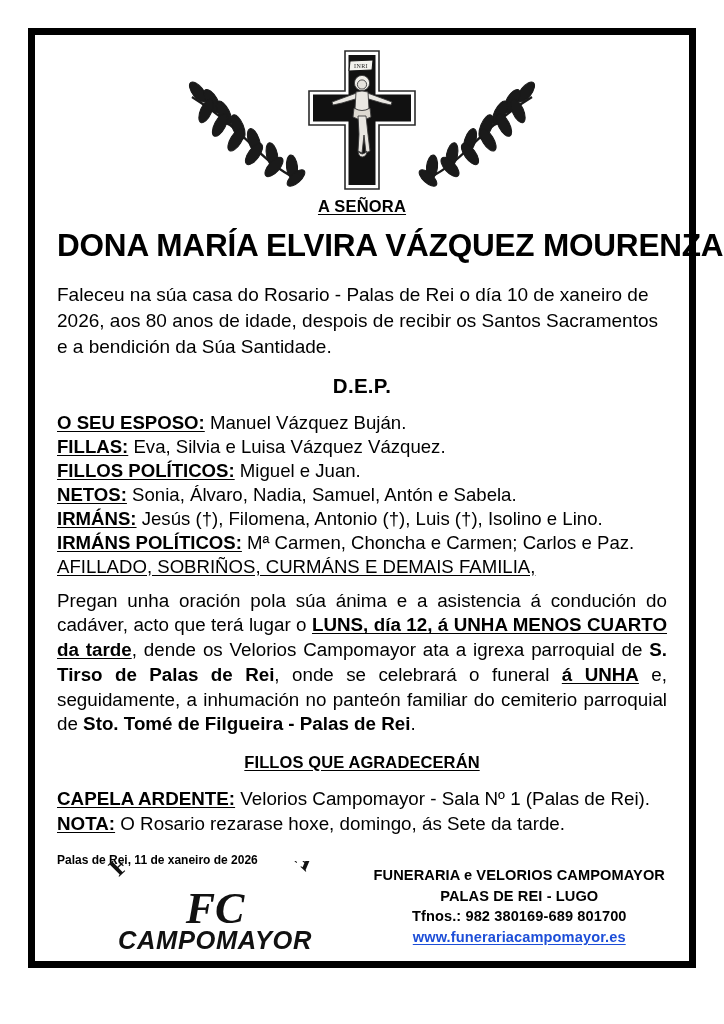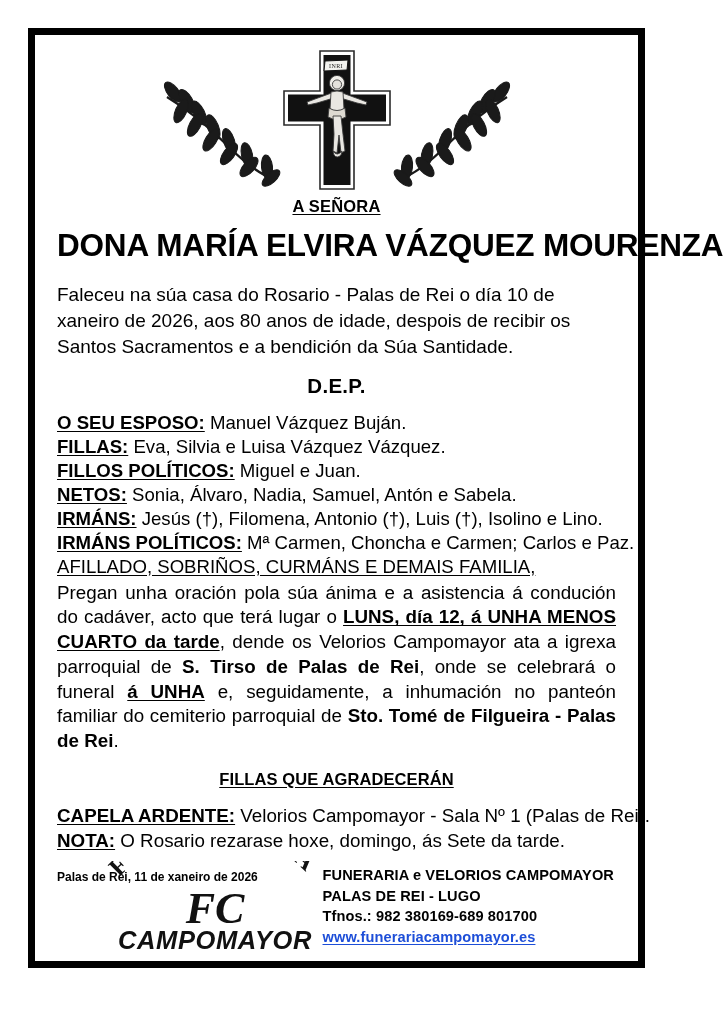--- a/index.html
+++ b/index.html
@@ -20,21 +20,21 @@
     width: 724px;
     height: 1024px;
     background: #ffffff;
     box-sizing: border-box;
   }
 
   .frame {
     position: absolute;
     left: 28px;
     top: 28px;
-    width: 617px;
+    width: 668px;
     height: 940px;
     border: 7px solid #000000;
     box-sizing: border-box;
     background: #ffffff;
   }
 
   .inner {
     position: absolute;
     left: 0;
     top: 0;
@@ -104,21 +104,21 @@
     font-weight: normal;
     text-decoration: underline;
     text-underline-offset: 1.5px;
   }
 
   .para {
     font-size: 18.8px;
     line-height: 1.315;
     text-align: justify;
     text-justify: inter-word;
-    margin-top: 2px;
+    margin-top: 10px;
   }
   .para b { font-weight: bold; }
   .para u.bu {
     font-weight: bold;
     text-decoration: underline;
     text-underline-offset: 1.5px;
   }
 
   .favores {
     text-align: center;
@@ -163,21 +163,21 @@
     top: 2px;
     width: 300px;
     height: 92px;
   }
   .logo svg { display: block; }
 
   .contact {
     position: absolute;
     right: 2px;
     top: 6px;
-    text-align: left;
+    text-align: center;
     font-size: 14.6px;
     font-weight: bold;
     line-height: 1.42;
     letter-spacing: 0.1px;
   }
   .contact .url {
     color: #1d4ed8;
     text-decoration: underline;
     text-underline-offset: 1.5px;
   }
@@ -291,21 +291,21 @@
         </div>
         <div class="fam-line">
           <span class="fam-label">IRMÁNS POLÍTICOS:</span>
           <span>Mª Carmen, Choncha e Carmen; Carlos e Paz.</span>
         </div>
         <div class="fam-line all-bold">AFILLADO, SOBRIÑOS, CURMÁNS E DEMAIS FAMILIA,</div>
       </div>
 
       <div class="para"><span>Pregan unha oración pola súa ánima e a asistencia á condución do cadáver, acto que terá lugar o </span><u class="bu">LUNS, día 12, á UNHA MENOS CUARTO da tarde</u><span>, dende os Velorios Campomayor ata a igrexa parroquial de </span><b>S. Tirso de Palas de Rei</b><span>, onde se celebrará o funeral </span><u class="bu">á UNHA</u><span> e, seguidamente, a inhumación no panteón familiar do cemiterio parroquial de </span><b>Sto. Tomé de Filgueira - Palas de Rei</b><span>.</span></div>
 
-      <div class="favores">FILLAS QUE AGRADECERÁN</div>
+      <div class="favores">FILLOS QUE AGRADECERÁN</div>
 
       <div class="notes">
         <div class="note-line">
           <span class="note-label">CAPELA ARDENTE:</span>
           <span class="note-body">Velorios Campomayor - Sala Nº 1 (Palas de Rei).</span>
         </div>
         <div class="note-line bold-body">
           <span class="note-label">NOTA:</span>
           <span class="note-body">O Rosario rezarase hoxe, domingo, ás Sete da tarde.</span>
         </div>

